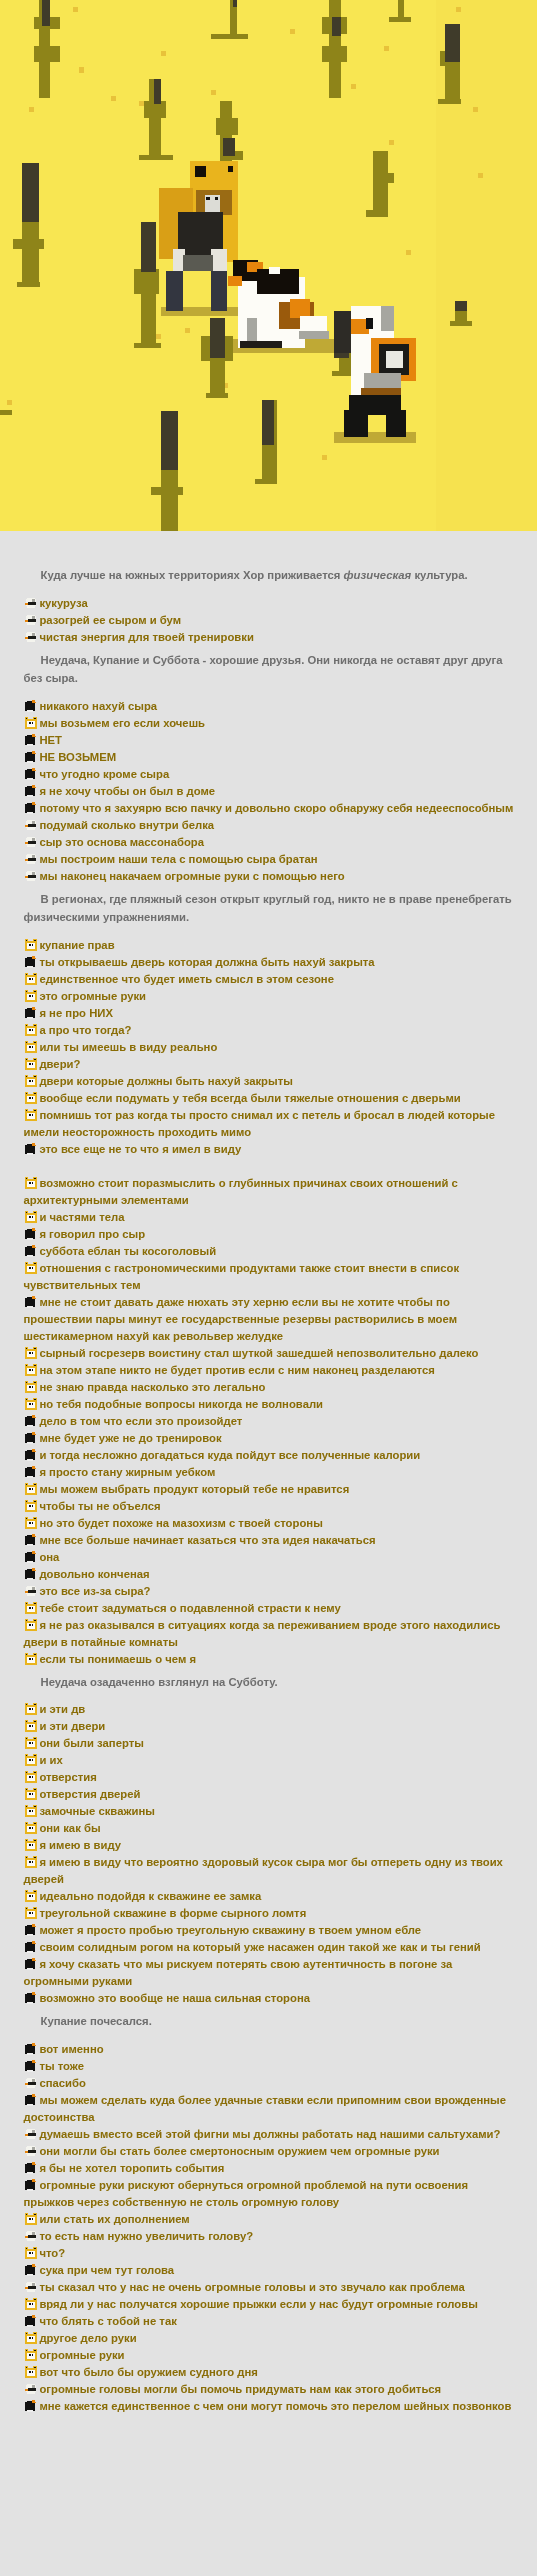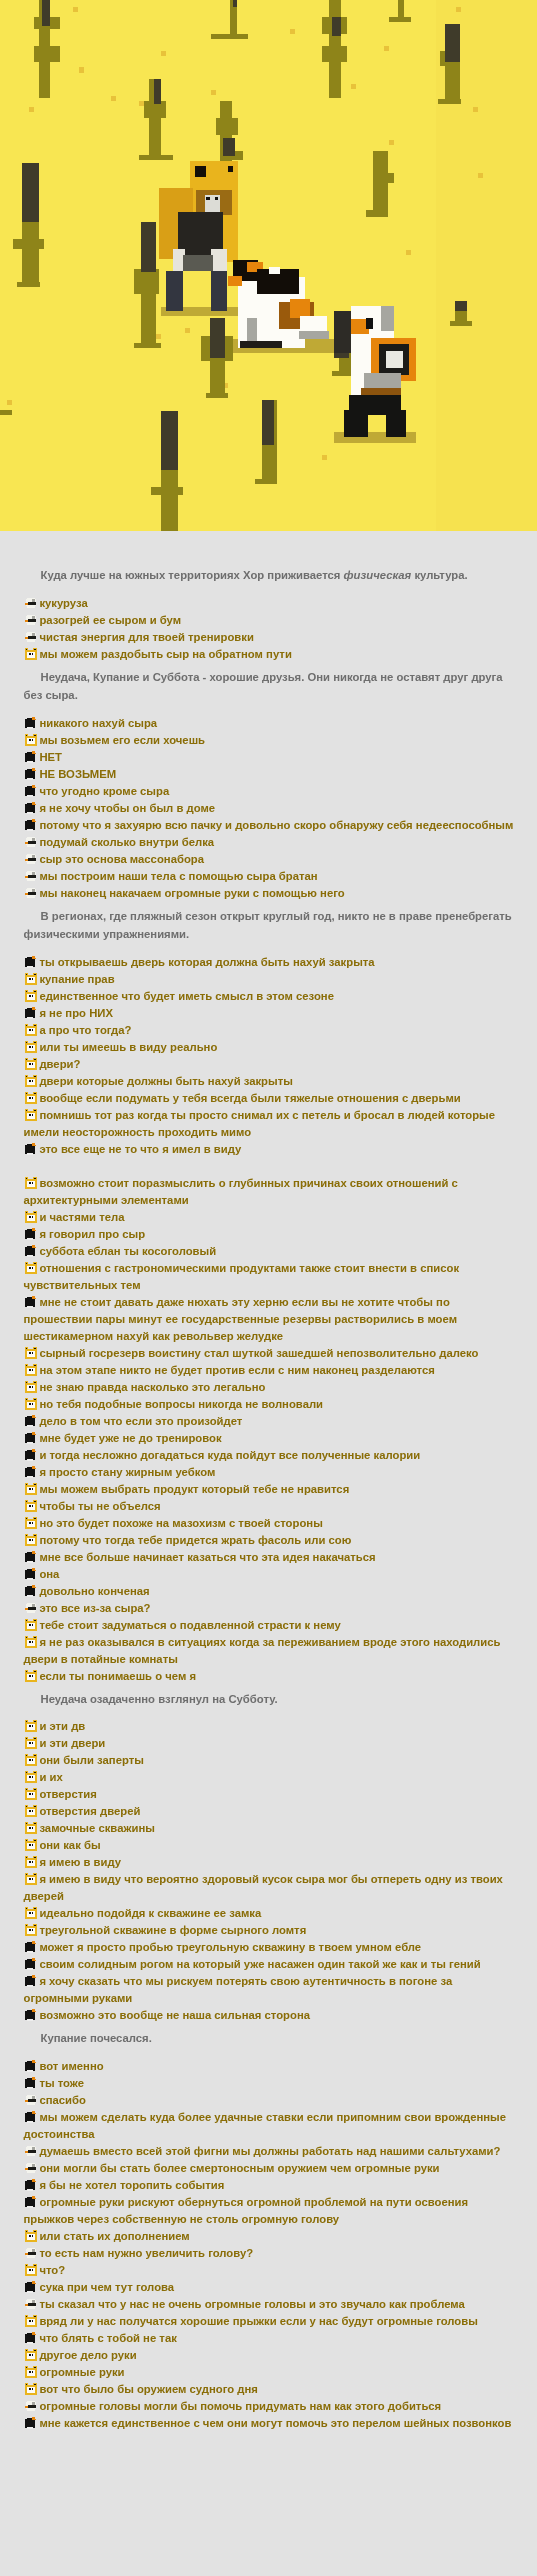--- a/index.html
+++ b/index.html
@@ -183,32 +183,20 @@
 </span><span>разогрей ее сыром и бум</span></p>
     <p class="line"><span class="av">
   <svg width="13.4" height="13.4" viewBox="0 0 16 16">
           <rect x="3" y="2" width="10" height="12" fill="#f4f4ee"></rect>
           <rect x="2" y="4" width="12" height="8" fill="#f4f4ee"></rect>
           <rect x="9" y="3" width="4" height="8" fill="#a6a6a0"></rect>
           <rect x="1" y="8" width="6" height="3" fill="#e6850c"></rect>
           <rect x="5" y="7" width="9" height="4" fill="#1b1b18"></rect>
         </svg>
 </span><span>чистая энергия для твоей тренировки</span></p>
-    <p class="line"><span class="av">
-  <svg width="13.4" height="13.4" viewBox="0 0 16 16">
-          <rect x="1" y="3" width="14" height="12" fill="#e9b41d"></rect>
-          <rect x="1" y="1" width="4" height="4" fill="#e9b41d"></rect>
-          <rect x="11" y="1" width="4" height="4" fill="#e9b41d"></rect>
-          <rect x="2" y="2" width="2" height="2" fill="#111"></rect>
-          <rect x="12" y="2" width="2" height="2" fill="#111"></rect>
-          <rect x="4" y="6" width="9" height="7" fill="#fdfcf7"></rect>
-          <rect x="6" y="7" width="2" height="2" fill="#111"></rect>
-          <rect x="9" y="7" width="2" height="2" fill="#111"></rect>
-        </svg>
-</span><span>мы можем раздобыть сыр на обратном пути</span></p>
     <p class="narration"><span>Неудача, Купание и Суббота - хорошие друзья. Они никогда не оставят друг друга без сыра.</span></p>
     <p class="line"><span class="av">
   <svg width="13.4" height="13.4" viewBox="0 0 16 16">
           <rect x="1" y="4" width="12" height="10" fill="#111"></rect>
           <rect x="3" y="2" width="8" height="3" fill="#111"></rect>
           <rect x="9" y="1" width="4" height="4" fill="#e6850c"></rect>
           <rect x="11" y="3" width="3" height="2" fill="#e6850c"></rect>
           <rect x="3" y="13" width="8" height="2" fill="#eee"></rect>
         </svg>
 </span><span>никакого нахуй сыра</span></p>
@@ -301,51 +289,63 @@
           <rect x="3" y="2" width="10" height="12" fill="#f4f4ee"></rect>
           <rect x="2" y="4" width="12" height="8" fill="#f4f4ee"></rect>
           <rect x="9" y="3" width="4" height="8" fill="#a6a6a0"></rect>
           <rect x="1" y="8" width="6" height="3" fill="#e6850c"></rect>
           <rect x="5" y="7" width="9" height="4" fill="#1b1b18"></rect>
         </svg>
 </span><span>мы наконец накачаем огромные руки с помощью него</span></p>
     <p class="narration"><span>В регионах, где пляжный сезон открыт круглый год, никто не в праве пренебрегать физическими упражнениями.</span></p>
     <p class="line"><span class="av">
   <svg width="13.4" height="13.4" viewBox="0 0 16 16">
+          <rect x="1" y="3" width="14" height="12" fill="#e9b41d"></rect>
+          <rect x="1" y="1" width="4" height="4" fill="#e9b41d"></rect>
+          <rect x="11" y="1" width="4" height="4" fill="#e9b41d"></rect>
+          <rect x="2" y="2" width="2" height="2" fill="#111"></rect>
+          <rect x="12" y="2" width="2" height="2" fill="#111"></rect>
+          <rect x="4" y="6" width="9" height="7" fill="#fdfcf7"></rect>
+          <rect x="6" y="7" width="2" height="2" fill="#111"></rect>
+          <rect x="9" y="7" width="2" height="2" fill="#111"></rect>
+        </svg>
+</span><span>купание прав</span></p>
+    <p class="line"><span class="av">
+  <svg width="13.4" height="13.4" viewBox="0 0 16 16">
           <rect x="1" y="4" width="12" height="10" fill="#111"></rect>
           <rect x="3" y="2" width="8" height="3" fill="#111"></rect>
           <rect x="9" y="1" width="4" height="4" fill="#e6850c"></rect>
           <rect x="11" y="3" width="3" height="2" fill="#e6850c"></rect>
           <rect x="3" y="13" width="8" height="2" fill="#eee"></rect>
         </svg>
 </span><span>ты открываешь дверь которая должна быть нахуй закрыта</span></p>
     <p class="line"><span class="av">
   <svg width="13.4" height="13.4" viewBox="0 0 16 16">
           <rect x="1" y="3" width="14" height="12" fill="#e9b41d"></rect>
           <rect x="1" y="1" width="4" height="4" fill="#e9b41d"></rect>
           <rect x="11" y="1" width="4" height="4" fill="#e9b41d"></rect>
           <rect x="2" y="2" width="2" height="2" fill="#111"></rect>
           <rect x="12" y="2" width="2" height="2" fill="#111"></rect>
           <rect x="4" y="6" width="9" height="7" fill="#fdfcf7"></rect>
           <rect x="6" y="7" width="2" height="2" fill="#111"></rect>
           <rect x="9" y="7" width="2" height="2" fill="#111"></rect>
         </svg>
-</span><span>купание прав</span></p>
-    <p class="line"><span class="av">
-  <svg width="13.4" height="13.4" viewBox="0 0 16 16">
-          <rect x="1" y="3" width="14" height="12" fill="#e9b41d"></rect>
-          <rect x="1" y="1" width="4" height="4" fill="#e9b41d"></rect>
-          <rect x="11" y="1" width="4" height="4" fill="#e9b41d"></rect>
-          <rect x="2" y="2" width="2" height="2" fill="#111"></rect>
-          <rect x="12" y="2" width="2" height="2" fill="#111"></rect>
-          <rect x="4" y="6" width="9" height="7" fill="#fdfcf7"></rect>
-          <rect x="6" y="7" width="2" height="2" fill="#111"></rect>
-          <rect x="9" y="7" width="2" height="2" fill="#111"></rect>
-        </svg>
 </span><span>единственное что будет иметь смысл в этом сезоне</span></p>
+    <p class="line"><span class="av">
+  <svg width="13.4" height="13.4" viewBox="0 0 16 16">
+          <rect x="1" y="3" width="14" height="12" fill="#e9b41d"></rect>
+          <rect x="1" y="1" width="4" height="4" fill="#e9b41d"></rect>
+          <rect x="11" y="1" width="4" height="4" fill="#e9b41d"></rect>
+          <rect x="2" y="2" width="2" height="2" fill="#111"></rect>
+          <rect x="12" y="2" width="2" height="2" fill="#111"></rect>
+          <rect x="4" y="6" width="9" height="7" fill="#fdfcf7"></rect>
+          <rect x="6" y="7" width="2" height="2" fill="#111"></rect>
+          <rect x="9" y="7" width="2" height="2" fill="#111"></rect>
+        </svg>
+</span><span>это огромные руки</span></p>
     <p class="line"><span class="av">
   <svg width="13.4" height="13.4" viewBox="0 0 16 16">
           <rect x="1" y="4" width="12" height="10" fill="#111"></rect>
           <rect x="3" y="2" width="8" height="3" fill="#111"></rect>
           <rect x="9" y="1" width="4" height="4" fill="#e6850c"></rect>
           <rect x="11" y="3" width="3" height="2" fill="#e6850c"></rect>
           <rect x="3" y="13" width="8" height="2" fill="#eee"></rect>
         </svg>
 </span><span>я не про НИХ</span></p>
     <p class="line"><span class="av">
@@ -606,32 +606,20 @@
           <rect x="1" y="3" width="14" height="12" fill="#e9b41d"></rect>
           <rect x="1" y="1" width="4" height="4" fill="#e9b41d"></rect>
           <rect x="11" y="1" width="4" height="4" fill="#e9b41d"></rect>
           <rect x="2" y="2" width="2" height="2" fill="#111"></rect>
           <rect x="12" y="2" width="2" height="2" fill="#111"></rect>
           <rect x="4" y="6" width="9" height="7" fill="#fdfcf7"></rect>
           <rect x="6" y="7" width="2" height="2" fill="#111"></rect>
           <rect x="9" y="7" width="2" height="2" fill="#111"></rect>
         </svg>
 </span><span>но это будет похоже на мазохизм с твоей стороны</span></p>
-    <p class="line"><span class="av">
-  <svg width="13.4" height="13.4" viewBox="0 0 16 16">
-          <rect x="1" y="3" width="14" height="12" fill="#e9b41d"></rect>
-          <rect x="1" y="1" width="4" height="4" fill="#e9b41d"></rect>
-          <rect x="11" y="1" width="4" height="4" fill="#e9b41d"></rect>
-          <rect x="2" y="2" width="2" height="2" fill="#111"></rect>
-          <rect x="12" y="2" width="2" height="2" fill="#111"></rect>
-          <rect x="4" y="6" width="9" height="7" fill="#fdfcf7"></rect>
-          <rect x="6" y="7" width="2" height="2" fill="#111"></rect>
-          <rect x="9" y="7" width="2" height="2" fill="#111"></rect>
-        </svg>
-</span><span>потому что тогда тебе придется жрать фасоль или сою</span></p>
     <p class="line"><span class="av">
   <svg width="13.4" height="13.4" viewBox="0 0 16 16">
           <rect x="1" y="4" width="12" height="10" fill="#111"></rect>
           <rect x="3" y="2" width="8" height="3" fill="#111"></rect>
           <rect x="9" y="1" width="4" height="4" fill="#e6850c"></rect>
           <rect x="11" y="3" width="3" height="2" fill="#e6850c"></rect>
           <rect x="3" y="13" width="8" height="2" fill="#eee"></rect>
         </svg>
 </span><span>мне все больше начинает казаться что эта идея накачаться</span></p>
     <p class="line"><span class="av">

